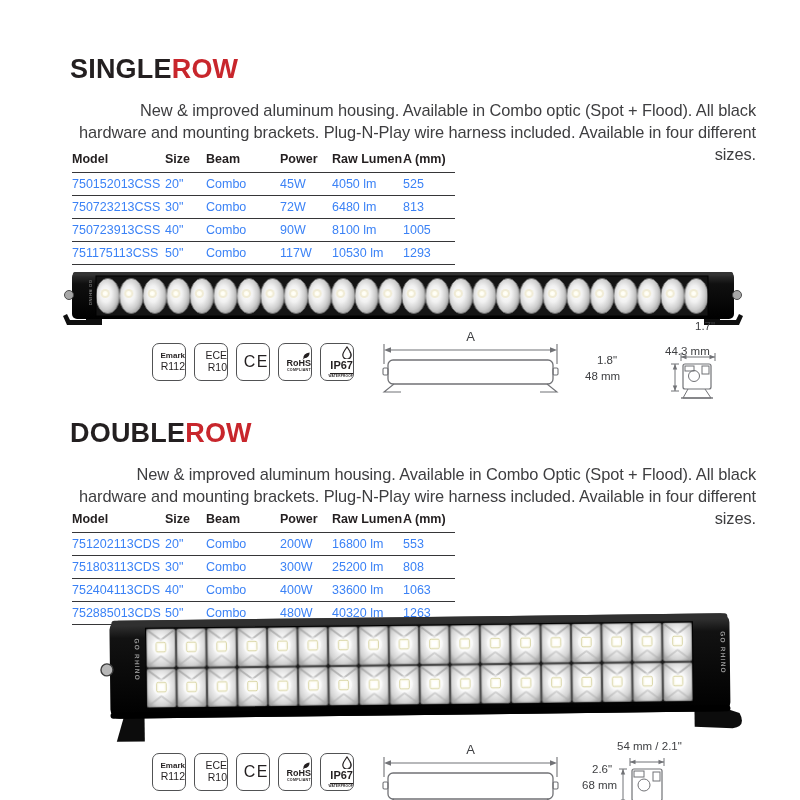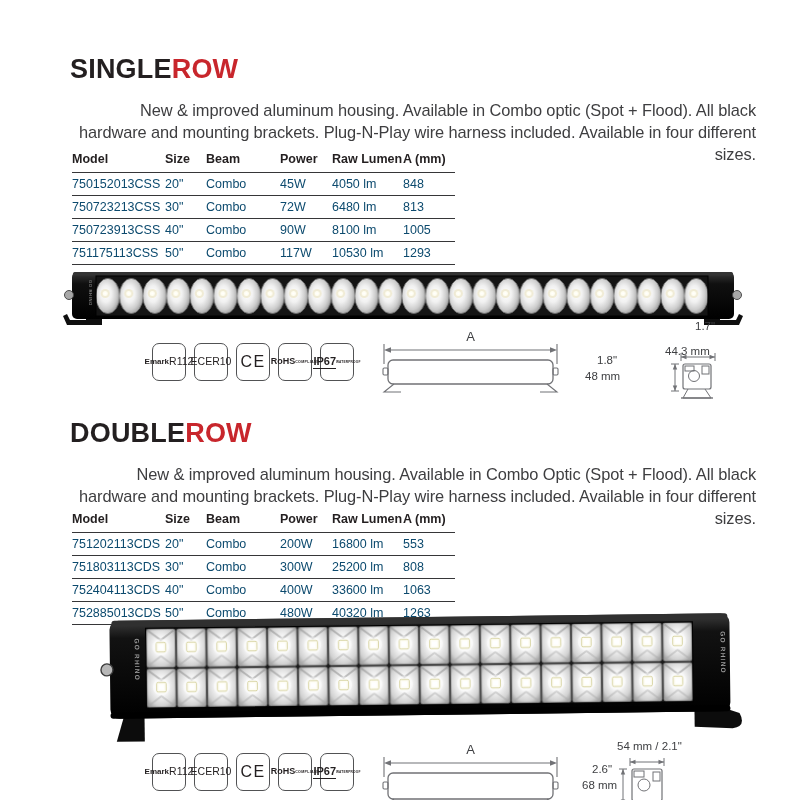--- a/index.html
+++ b/index.html
@@ -5,26 +5,26 @@
   html,body{margin:0;padding:0;background:#ffffff;}
   #page{position:relative;width:800px;height:800px;background:#ffffff;overflow:hidden;
         font-family:"Liberation Sans",sans-serif;color:#231f20;margin-top:24px;}
   .abs{position:absolute;}
   .sec-title{font-size:27px;font-weight:800;letter-spacing:.2px;line-height:1;white-space:nowrap;}
   .sec-title .accent{color:#c8262c;}
   .desc{font-size:16.4px;line-height:1.33;color:#3e3e40;width:686px;letter-spacing:-0.1px;text-align:right;}
   table.spec{border-collapse:collapse;width:383px;table-layout:fixed;}
   table.spec th{font-size:12.5px;font-weight:700;color:#231f20;text-align:left;padding:1px 0 6px 0;
                 border-bottom:1.5px solid #363638;}
-  table.spec td{font-size:12.5px;color:#0c4a6e;text-align:left;padding:4px 0 4px 0;
+  table.spec td{font-size:12.5px;color:#3b82f6;text-align:left;padding:4px 0 4px 0;
                 border-bottom:1.2px solid #363638;}
   
   .badges{display:flex;gap:8px;}
   .badge{width:34px;height:38px;border:1.6px solid #515254;border-radius:7px;background:#fff;
-         display:flex;align-items:center;justify-content:center;
+         display:flex;flex-direction:column;align-items:flex-end;justify-content:center;
          box-sizing:border-box;color:#231f20;}
   .badge .b1{font-size:8px;font-weight:700;line-height:1.1;}
   .badge .b2{font-size:10.5px;font-weight:400;line-height:1.1;}
   .badge .ce-text{font-size:16px;font-weight:500;letter-spacing:1.5px;}
   .badge .rohs-label{font-size:9px;font-weight:800;line-height:1;margin-top:-1px;}
   .badge .rohs-sub{font-size:3.6px;font-weight:700;letter-spacing:.3px;}
   .badge .ip-label{font-size:11px;font-weight:800;line-height:1.2;border-bottom:1.2px solid #231f20;}
   .badge .ip-sub{font-size:3.2px;font-weight:700;letter-spacing:.2px;}
   .badge svg{display:block;}
   
@@ -63,21 +63,21 @@
         <th>A (mm)</th>
       </tr>
     </thead>
     <tbody>
       <tr>
         <td>750152013CSS</td>
         <td>20"</td>
         <td>Combo</td>
         <td>45W</td>
         <td>4050 lm</td>
-        <td>848</td>
+        <td>525</td>
       </tr>
       <tr>
         <td>750723213CSS</td>
         <td>30"</td>
         <td>Combo</td>
         <td>72W</td>
         <td>6480 lm</td>
         <td>813</td>
       </tr>
       <tr>

